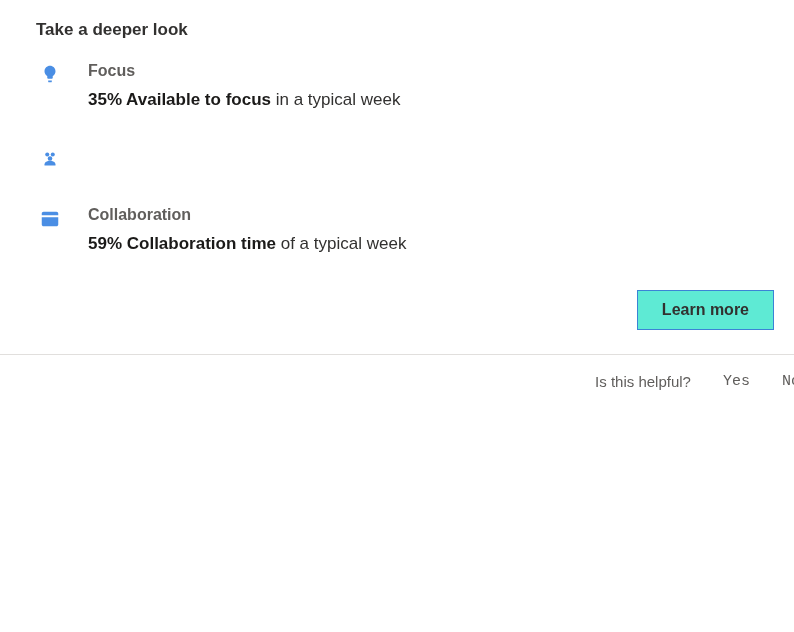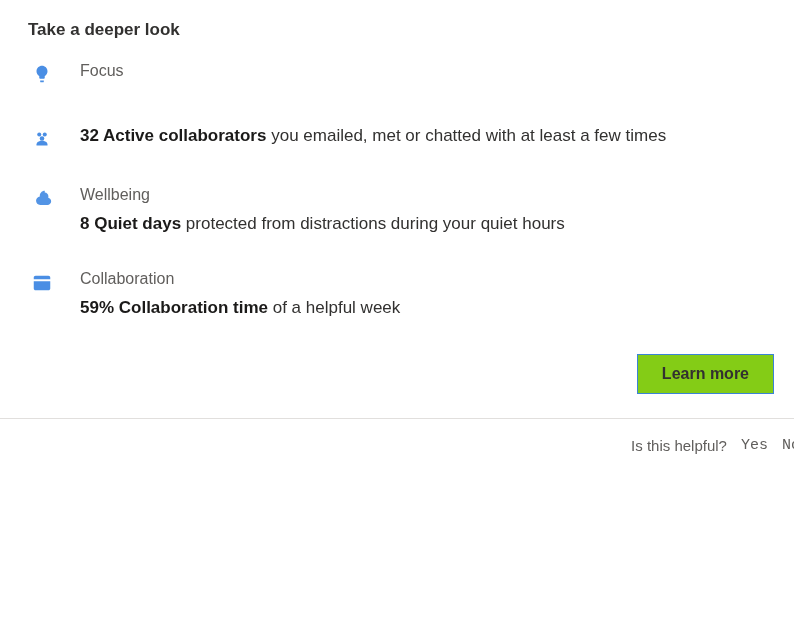--- a/index.html
+++ b/index.html
@@ -10,21 +10,21 @@
     body {
       font-family: 'Segoe UI', -apple-system, BlinkMacSystemFont, sans-serif;
       width: 794px;
       height: 632px;
       background: #ffffff;
       color: #323130;
       overflow: hidden;
       position: relative;
     }
     .container {
-      padding: 20px 20px 0 28px;
+      padding: 20px 20px 0 36px;
     }
     .heading {
       font-size: 17px;
       font-weight: 600;
       color: #323130;
       margin-bottom: 22px;
     }
     .section {
       display: flex;
       align-items: flex-start;
@@ -43,55 +43,56 @@
       height: 22px;
       fill: #4a8ee4;
     }
     .section-body {
       flex: 1;
     }
     .section-title {
       font-size: 16px;
       color: #605e5c;
       margin-bottom: 10px;
+      font-weight: bold;
     }
     .section-detail {
       font-size: 17px;
       color: #323130;
     }
     .bold {
       font-weight: 700;
       color: #1b1a19;
     }
     .normal {
       font-weight: 400;
       color: #323130;
     }
     .actions {
       display: flex;
       justify-content: flex-end;
       padding: 0 20px 24px 20px;
     }
     .learn-more-btn {
       border: 1px solid #3b83d6;
-      background: #84cc16;
+      background: #5eead4;
       color: #323130;
       font-size: 16px;
       font-weight: 600;
       padding: 10px 24px;
       cursor: pointer;
       font-family: inherit;
     }
     .feedback-bar {
       border-top: 1px solid #e1dfdd;
       padding: 18px 0 18px 20px;
       display: flex;
       justify-content: flex-end;
       align-items: center;
-      gap: 14px;
+      gap: 32px;
       color: #605e5c;
       font-size: 15px;
     }
     .feedback-q {
       color: #605e5c;
     }
     .feedback-link {
       color: #605e5c;
       cursor: pointer;
       font-family: Liberation Mono, monospace;
@@ -107,63 +108,50 @@
   <div class="heading">Take a deeper look</div>
 
   <div class="section">
     <div class="icon-wrap">
       <svg viewBox="0 0 24 24">
           <path d="M12 2C8.7 2 6 4.7 6 8c0 2.2 1.2 4.2 3 5.2V15c0 .6.4 1 1 1h4c.6 0 1-.4 1-1v-1.8c1.8-1 3-3 3-5.2 0-3.3-2.7-6-6-6zm-2 16h4v1c0 .6-.4 1-1 1h-2c-.6 0-1-.4-1-1v-1z"></path>
         </svg>
     </div>
     <div class="section-body">
       <div class="section-title">Focus</div>
+      <div class="section-detail">
+        <span class="bold">35% Available to focus</span><span class="normal"> in a typical week</span>
+      </div>
     </div>
   </div>
 
   <div class="section">
     <div class="icon-wrap">
       <svg viewBox="0 0 24 24">
           <circle cx="9" cy="7" r="2.2"></circle>
           <circle cx="15" cy="7" r="2.2"></circle>
           <circle cx="12" cy="11.5" r="2.5"></circle>
           <path d="M6 18c0-2.2 2.7-4 6-4s6 1.8 6 4v1H6v-1z"></path>
         </svg>
     </div>
     <div class="section-body">
-      <div class="section-detail">
-        <span class="bold">32 Active collaborators</span><span class="normal"> you emailed, met or chatted with at least a few times</span>
-      </div>
     </div>
   </div>
 
-  <div class="section">
-    <div class="icon-wrap">
-      <svg viewBox="0 0 24 24">
-          <path d="M15 3c-3 0-5.4 2.4-5.4 5.4 0 .3 0 .6.1.9C7.3 9.6 5.5 11.6 5.5 14c0 2.5 2 4.5 4.5 4.5h8c2.2 0 4-1.8 4-4 0-1.9-1.4-3.6-3.2-3.9.1-.4.2-.9.2-1.4 0-2.3-1.8-4.2-4-4.2z" opacity="0.95"></path>
-        </svg>
-    </div>
-    <div class="section-body">
-      <div class="section-title">Wellbeing</div>
-      <div class="section-detail">
-        <span class="bold">8 Quiet days</span><span class="normal"> protected from distractions during your quiet hours</span>
-      </div>
-    </div>
-  </div>
 
   <div class="section">
     <div class="icon-wrap">
       <svg viewBox="0 0 24 24">
           <path d="M5 4h14c1.1 0 2 .9 2 2v2H3V6c0-1.1.9-2 2-2zm-2 6h18v8c0 1.1-.9 2-2 2H5c-1.1 0-2-.9-2-2v-8zm4 4h2v2H7v-2zm4 0h2v2h-2v-2zm4 0h2v2h-2v-2z"></path>
         </svg>
     </div>
     <div class="section-body">
       <div class="section-title">Collaboration</div>
       <div class="section-detail">
-        <span class="bold">59% Collaboration time</span><span class="normal"> of a helpful week</span>
+        <span class="bold">59% Collaboration time</span><span class="normal"> of a typical week</span>
       </div>
     </div>
   </div>
 </div>
 
 <div class="actions">
   <button class="learn-more-btn">Learn more</button>
 </div>
 
 <div class="feedback-bar">

